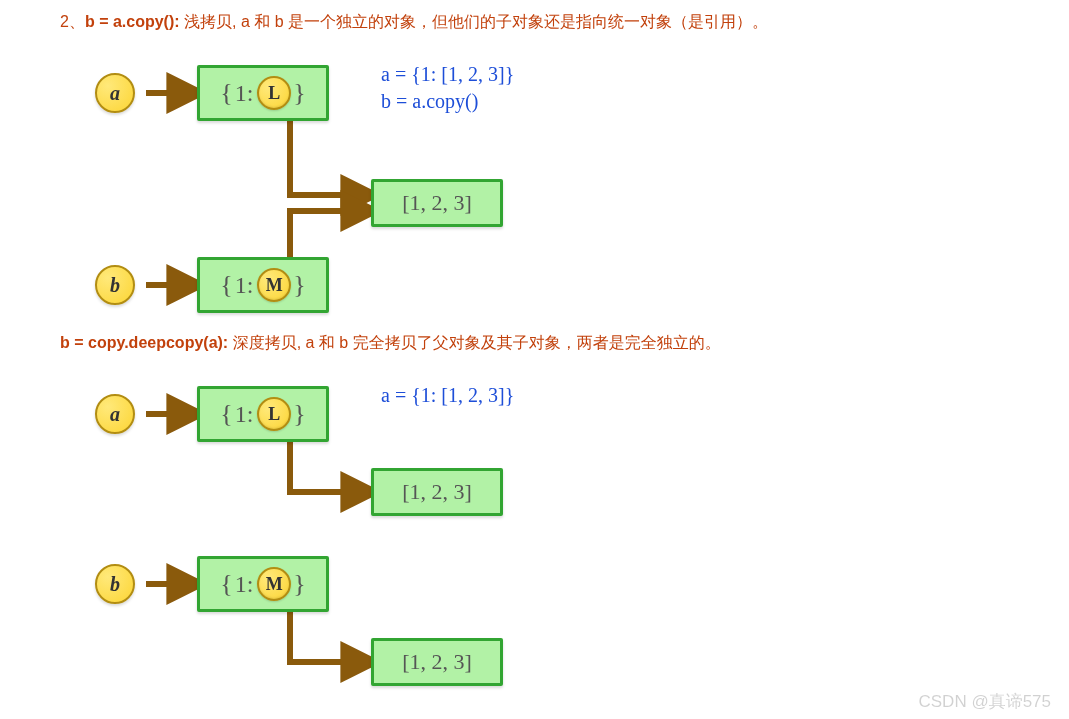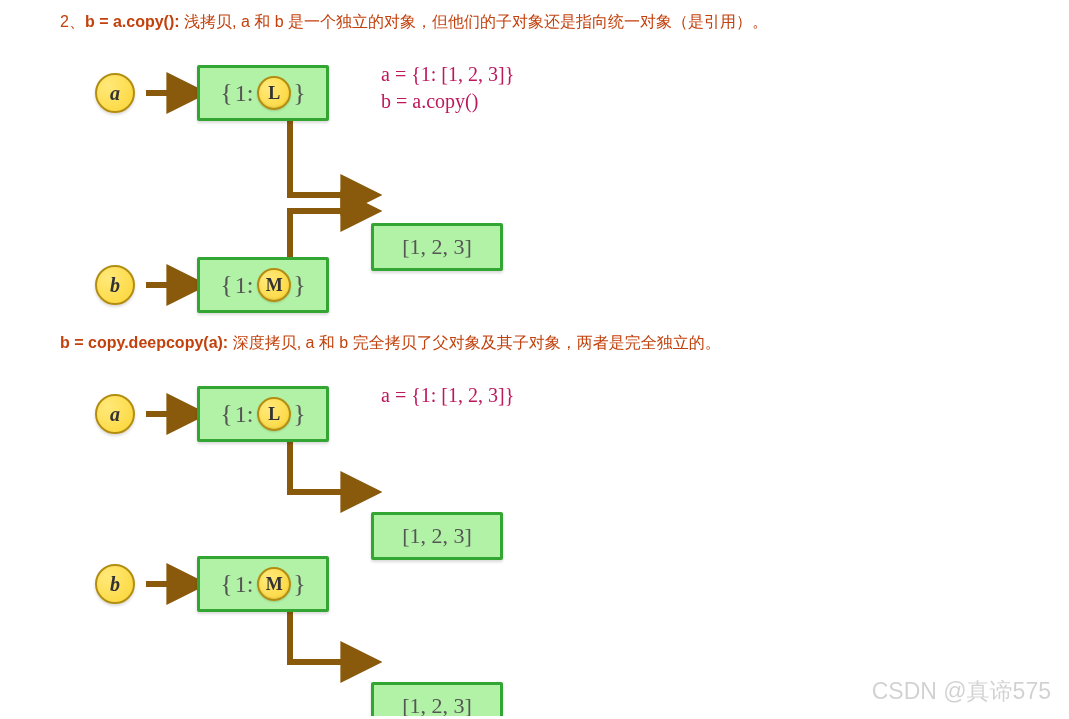--- a/index.html
+++ b/index.html
@@ -85,37 +85,36 @@
     position: absolute;
     width: 132px; height: 48px;
     background: #b2f2a6;
     border: 3px solid #32a532;
     border-radius: 2px;
     display: flex; align-items: center; justify-content: center;
     font-family: Georgia, "Times New Roman", serif;
     font-size: 22px;
     color: #555;
     box-shadow: 0 2px 3px rgba(0,0,0,.15);
-    margin-top: 44px;
   }
   
   .code-note {
     position: absolute;
     font-family: Georgia, "Times New Roman", serif;
     font-size: 20px;
-    color: #be185d;
+    color: #1d4ed8;
     line-height: 1.35;
     white-space: nowrap;
   }
   .watermark {
     position: fixed;
     right: 18px;
-    bottom: 12px;
+    bottom: 6px;
     color: rgba(0,0,0,0.18);
-    font-size: 23px;
+    font-size: 17px;
     pointer-events: none;
     margin-left: 18px;
   }
 </style>
 </head>
 <body>
 
 <div class="heading">
   <span>2、</span><b>b = a.copy(): </b><span>浅拷贝, a 和 b 是一个独立的对象，但他们的子对象还是指向统一对象（是引用）。</span>
 </div>

